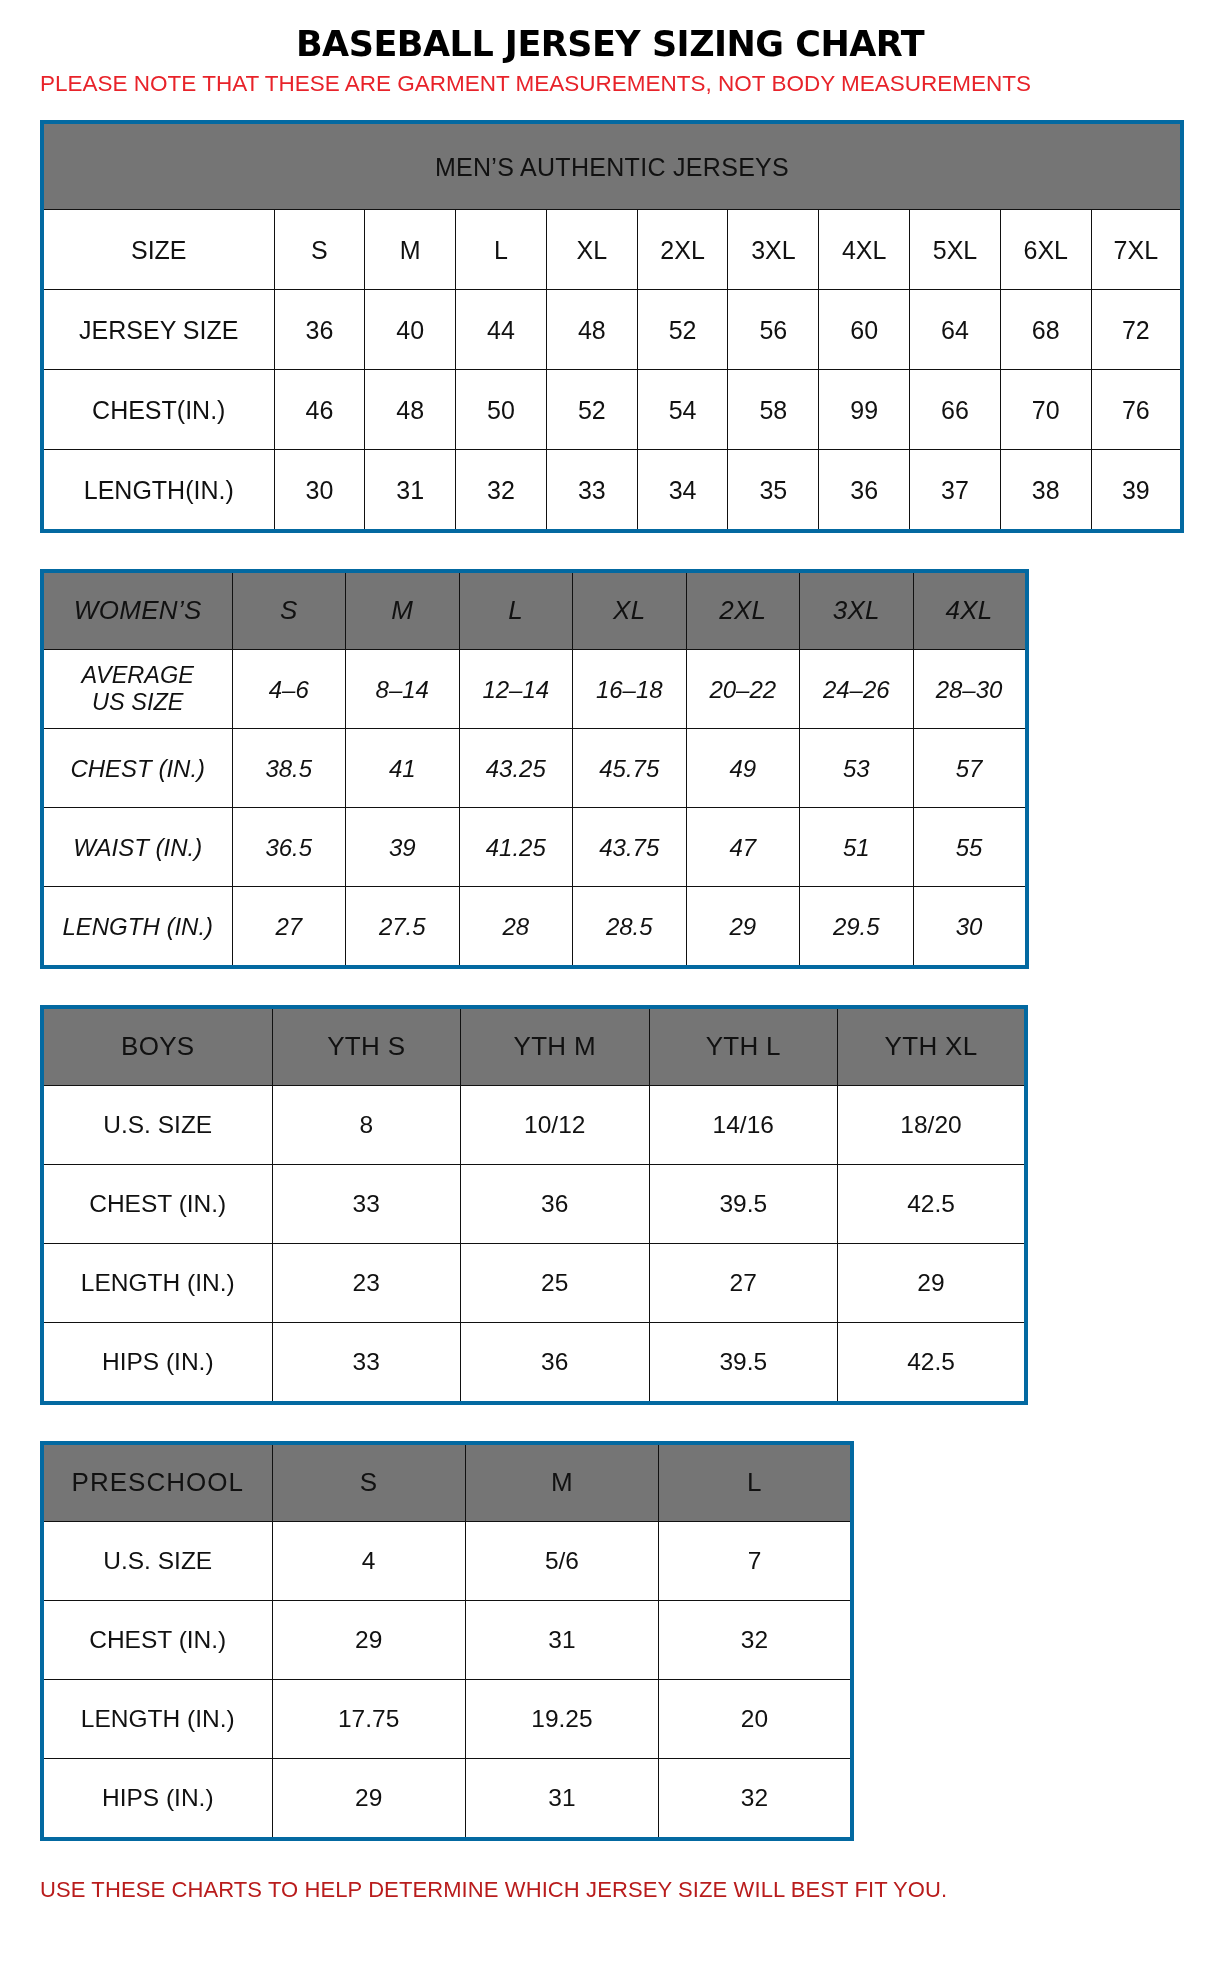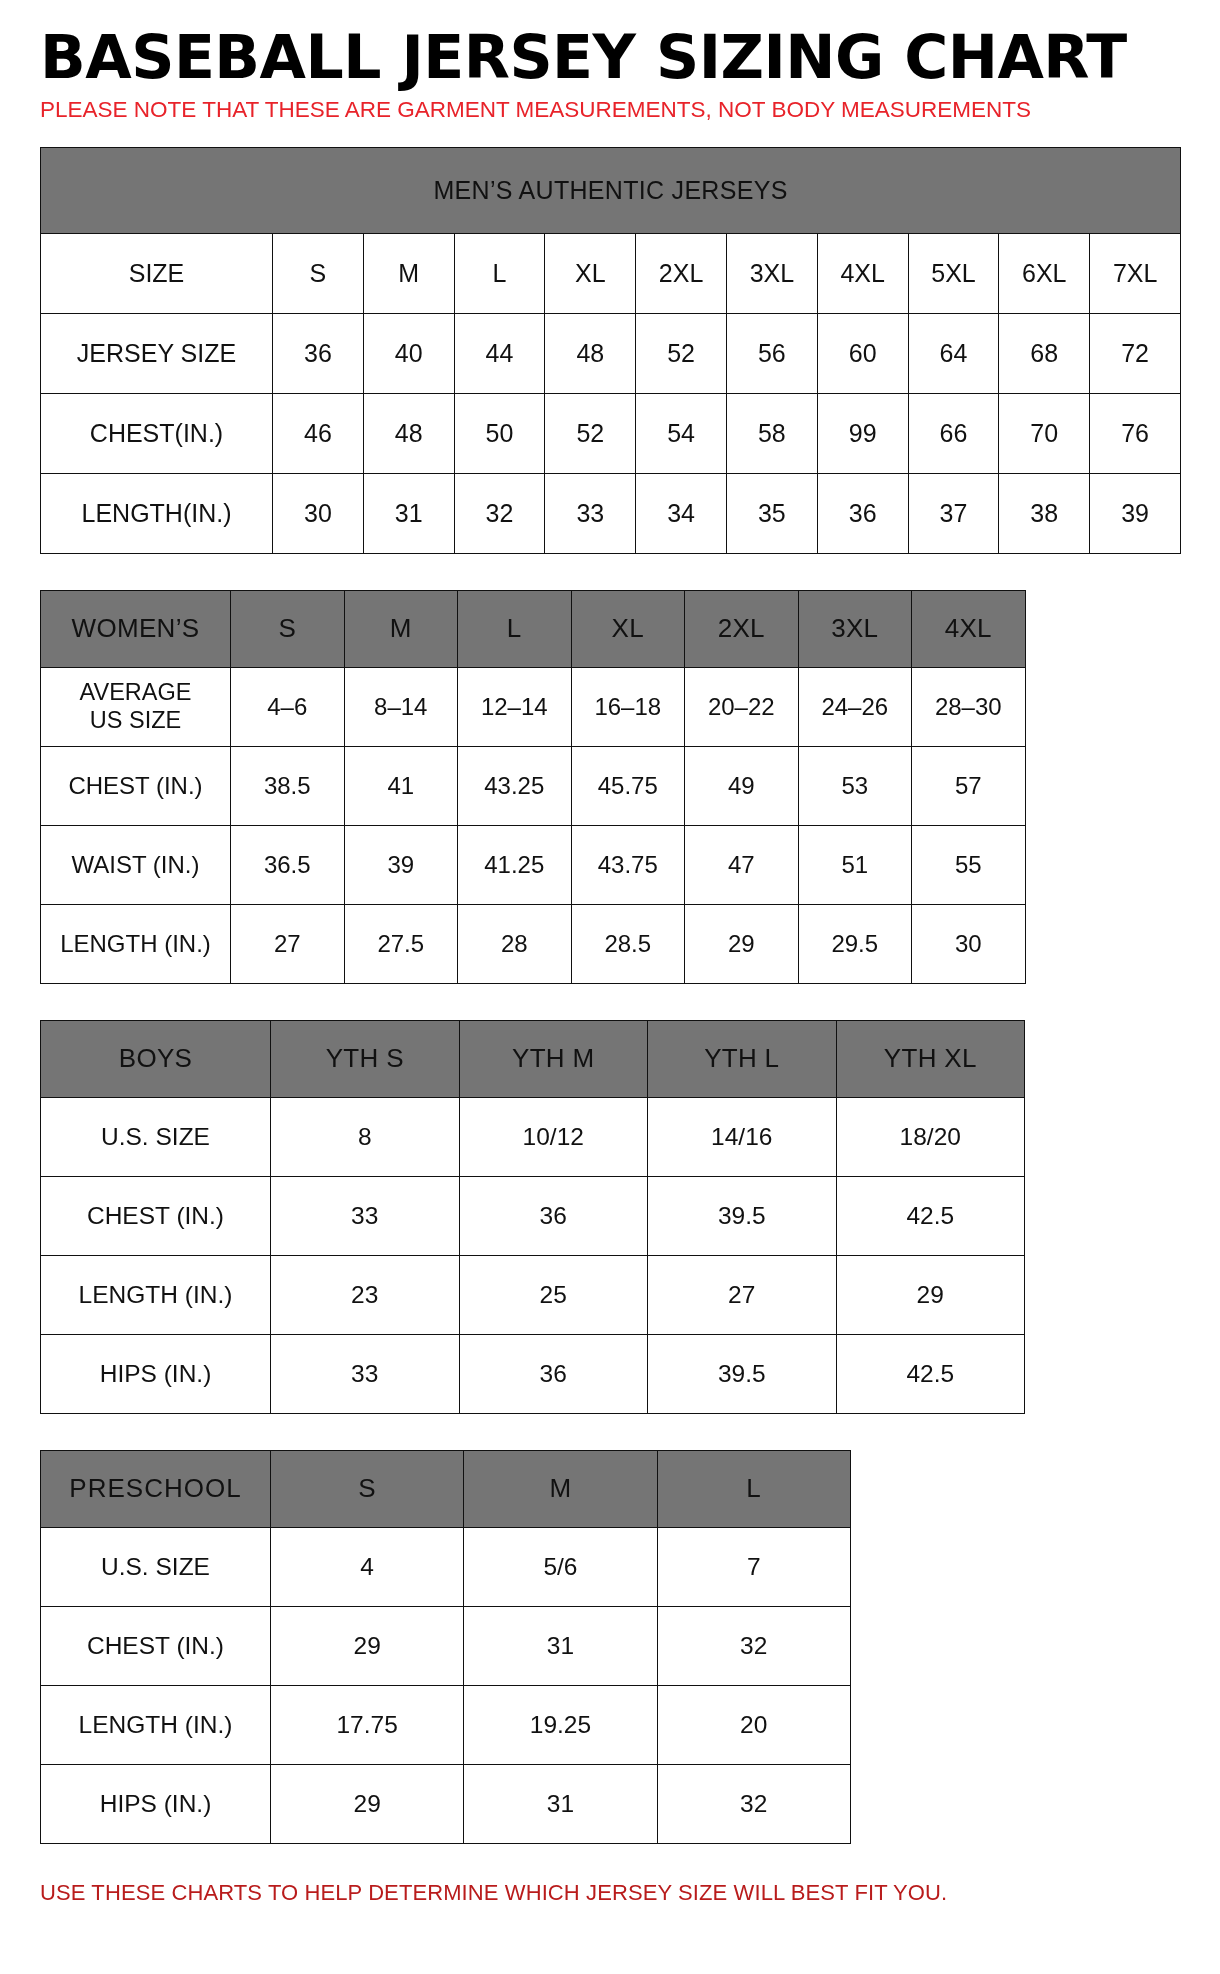--- a/index.html
+++ b/index.html
@@ -13,39 +13,40 @@
     font-family: "Liberation Sans", sans-serif;
     color: #000;
     -webkit-font-smoothing: antialiased;
   }
   .page {
     width: 1220px;
     box-sizing: border-box;
     padding: 26px 40px 0 40px;
   }
   h1.title {
-    font-size: 60px;
+    font-size: 35px;
     font-weight: 900;
     letter-spacing: -0.5px;
     margin: 0 0 6px 0;
     line-height: 1.05;
     font-family: "DejaVu Sans", sans-serif;
+    text-align: center;
   }
   .note {
     color: #e8232a;
     font-size: 22.5px;
     line-height: 1.32;
     margin: 0 0 22px 0;
     max-width: 1115px;
   }
   table.chart {
     border-collapse: collapse;
     table-layout: fixed;
     margin-bottom: 36px;
-    border: 1px solid #0369a1;
+    border: 4px solid #0369a1;
   }
   table.chart td, table.chart th {
     border: 1px solid #111;
     text-align: center;
     vertical-align: middle;
     font-weight: 400;
     font-size: 23px;
     color: #111;
     padding: 0;
     height: 68px;
@@ -71,21 +72,21 @@
   }
   
   #mens-table { width: 1140px; }
   #mens-table col.label { width: 232px; }
   #mens-table col.c { width: 90.8px; }
   #mens-table td { height: 79px; font-size: 25px; }
   #mens-table .bandrow td { height: 85px; }
   #mens-table td.rowlabel { font-size: 25px; }
 
   
-  #womens-table { width: 985px; }
+  #womens-table { width: 985px; font-style: italic; }
   #womens-table col.label { width: 190px; }
   #womens-table col.c { width: 113.5px; }
   #womens-table td { height: 78px; font-size: 24px; }
   #womens-table .bandrow td { height: 76px; font-size: 26px; }
   #womens-table td.two-line { line-height: 1.18; font-size: 23.5px; }
 
   
   #boys-table { width: 985px; }
   #boys-table col.label { width: 230px; }
   #boys-table col.c { width: 188.5px; }

